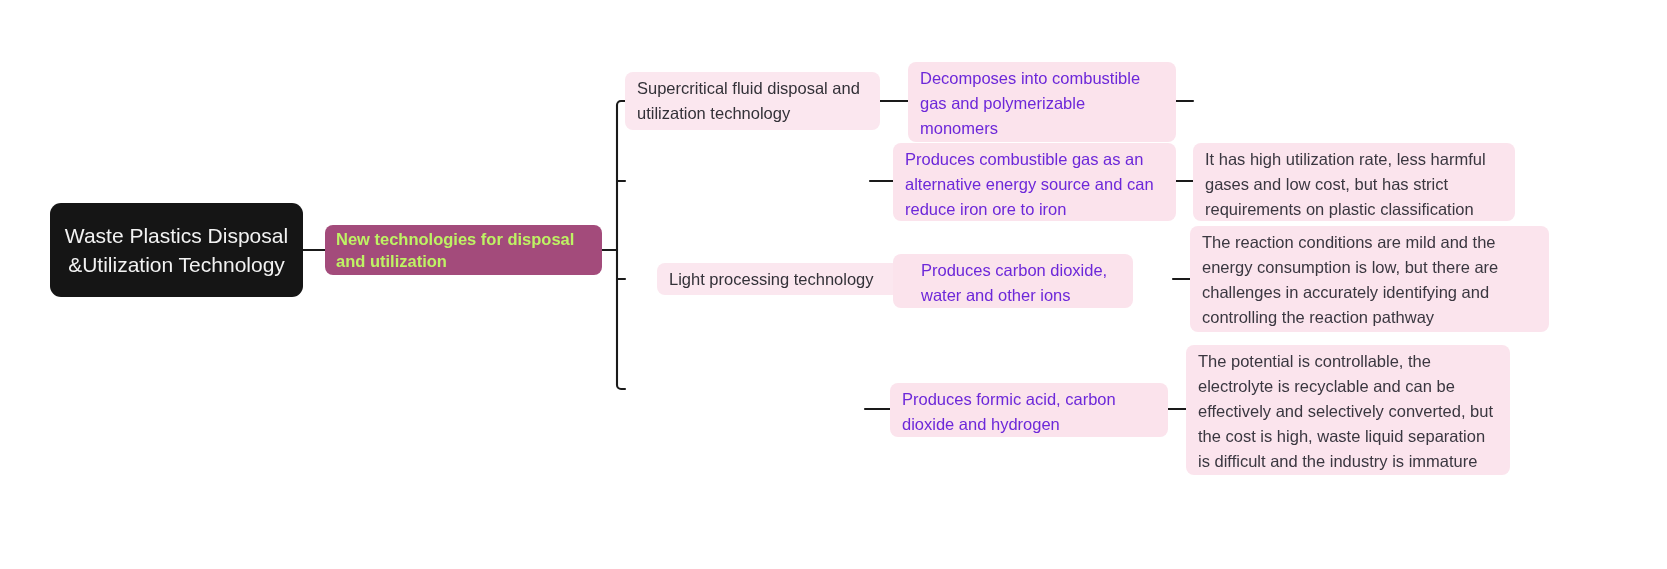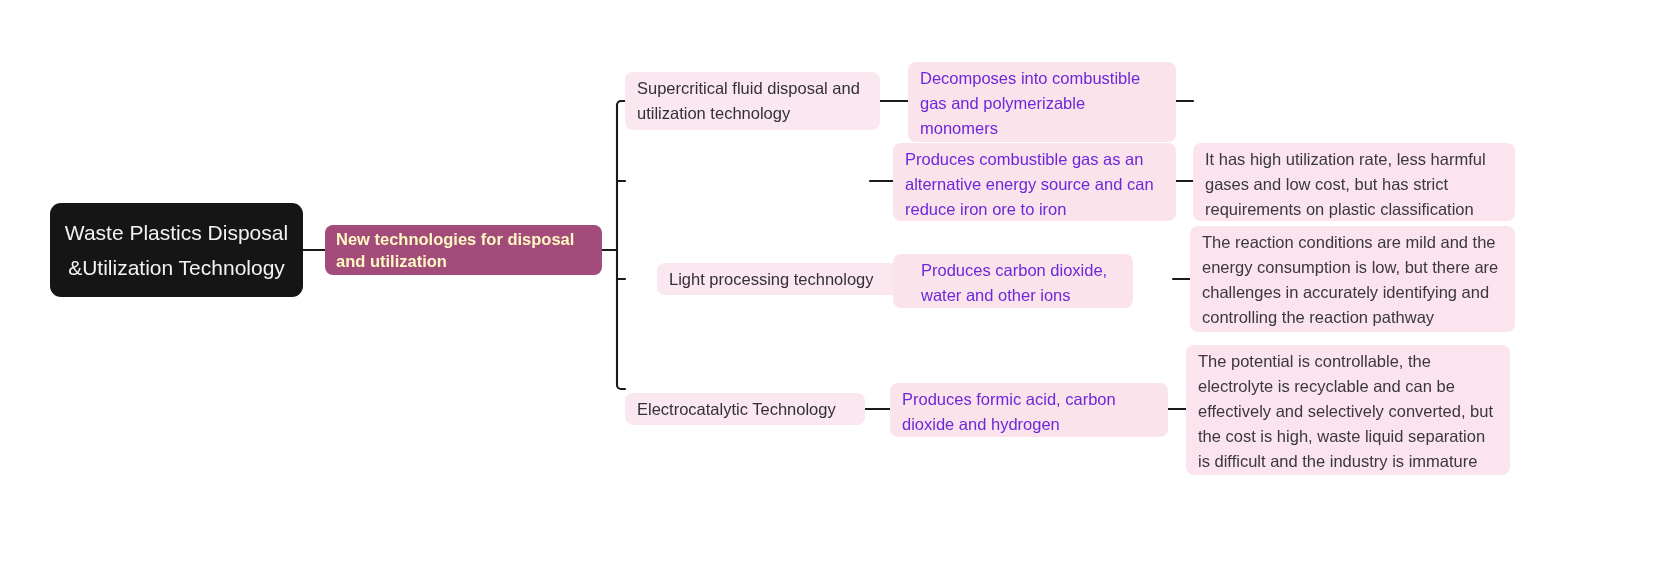--- a/index.html
+++ b/index.html
@@ -6,30 +6,30 @@
   body{width:1667px;height:569px;overflow:hidden;
        font-family:"Liberation Sans","DejaVu Sans",sans-serif;}
   #canvas{position:relative;width:1667px;height:569px;}
   svg#wires{position:absolute;left:0;top:0;width:1667px;height:569px;pointer-events:none;}
 
   .node{position:absolute;box-sizing:border-box;}
 
   .root{
     left:50px;top:203px;width:253px;height:94px;
     background:#151515;border-radius:11px;
-    color:#f2f2f2;font-size:21px;line-height:35px;
+    color:#f2f2f2;font-size:21px;line-height:29px;
     display:flex;align-items:center;justify-content:center;text-align:center;
     padding:0 14px;
   }
   .root span{display:block;}
 
   .lvl2{
     left:325px;top:225px;width:277px;height:50px;
     background:#a34b7b;border-radius:8px;
-    color:#fef9c3;font-size:16.5px;line-height:22px;font-weight:bold;
+    color:#bef264;font-size:16.5px;line-height:22px;font-weight:bold;
     display:flex;align-items:center;padding:3px 11px;
   }
 
   .lvl3{
     background:#fbe7ef;border-radius:8px;color:#333138;
     font-size:16.5px;line-height:25px;
     display:flex;align-items:center;padding:4px 12px;
   }
 
   .lvl4{
@@ -52,21 +52,21 @@
 
   
   .l4-0{left:908px;top:62px;width:268px;height:80px;align-items:flex-start;}
   .l4-1{left:893px;top:143px;width:283px;height:78px;align-items:flex-start;}
   .l4-2{left:893px;top:254px;width:240px;height:54px;align-items:flex-start;padding-left:28px;}
   .l4-3{left:890px;top:383px;width:278px;height:54px;align-items:flex-start;}
 
   
   .l5-0{left:1193px;top:62px;width:324px;height:80px;align-items:flex-start;}
   .l5-1{left:1193px;top:143px;width:322px;height:78px;align-items:flex-start;}
-  .l5-2{left:1190px;top:226px;width:325px;height:106px;align-items:flex-start;}
+  .l5-2{left:1190px;top:226px;width:359px;height:106px;align-items:flex-start;}
   .l5-3{left:1186px;top:345px;width:324px;height:130px;align-items:flex-start;}
 </style>
 </head>
 <body>
 
 <div id="canvas">
 
   <svg id="wires" viewBox="0 0 1667 569" xmlns="http://www.w3.org/2000/svg">
     <g fill="none" stroke="#1a1a1a" stroke-width="2.1" stroke-linecap="round">
 
@@ -99,23 +99,20 @@
   <div class="node lvl2">
     <span>New technologies for disposal and utilization</span>
   </div>
 
   <div class="node lvl3 l3-0">
     <span>Supercritical fluid disposal and utilization technology</span>
   </div>
   <div class="node lvl3 l3-2">
     <span>Light processing technology</span>
   </div>
-  <div class="node lvl3 l3-3">
-    <span>Electrocatalytic Technology</span>
-  </div>
 
   <div class="node lvl4 l4-0">
     <span>Decomposes into combustible gas and polymerizable monomers</span>
   </div>
   <div class="node lvl4 l4-1">
     <span>Produces combustible gas as an alternative energy source and can reduce iron ore to iron</span>
   </div>
   <div class="node lvl4 l4-2">
     <span>Produces carbon dioxide, water and other ions</span>
   </div>

